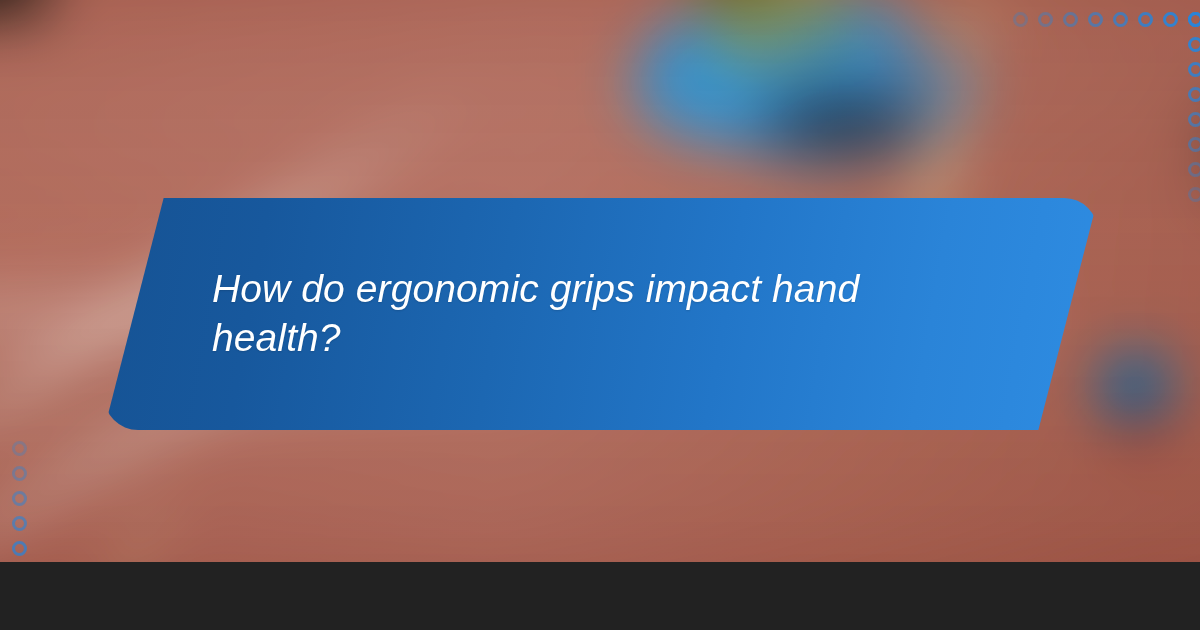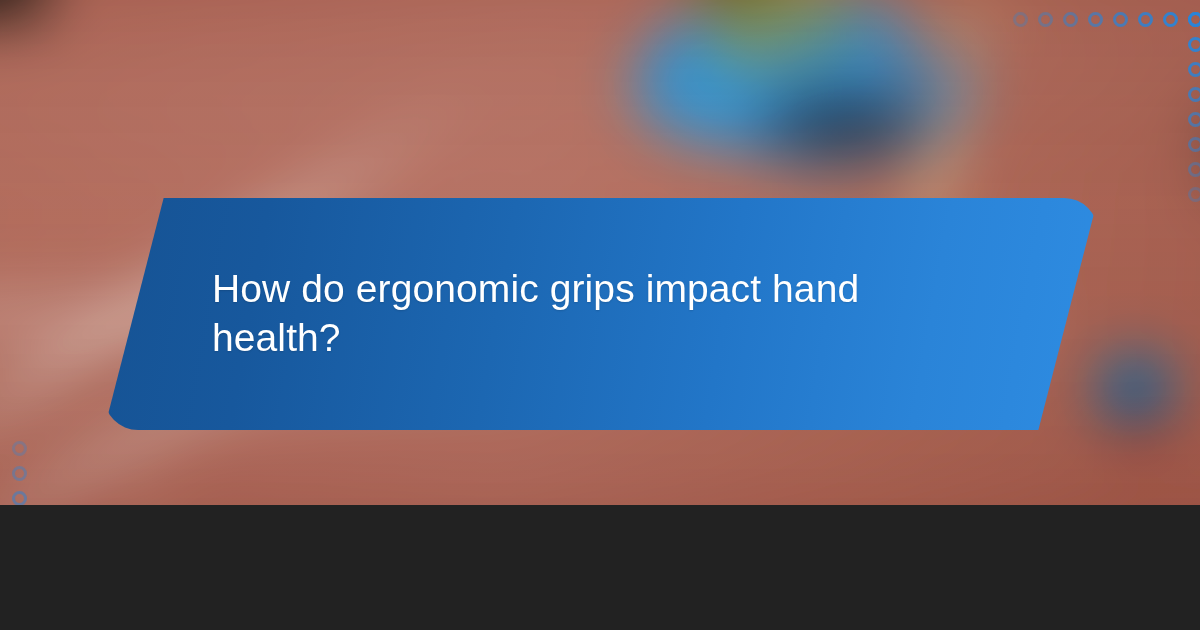--- a/index.html
+++ b/index.html
@@ -4,24 +4,25 @@
 <style>
   html, body {
     margin: 0;
     padding: 0;
     background: #222;
   }
 
   #card {
     position: relative;
     width: 1200px;
-    height: 505px;
+    height: 562px;
     overflow: hidden;
     font-family: "Liberation Sans", sans-serif;
     background: #3b82f6;
+    font-style: italic;
   }
 
   
   .photo {
     position: absolute;
     inset: -60px;
     filter: blur(26px) saturate(1.05);
     transform: scale(1.08);
   }
 

